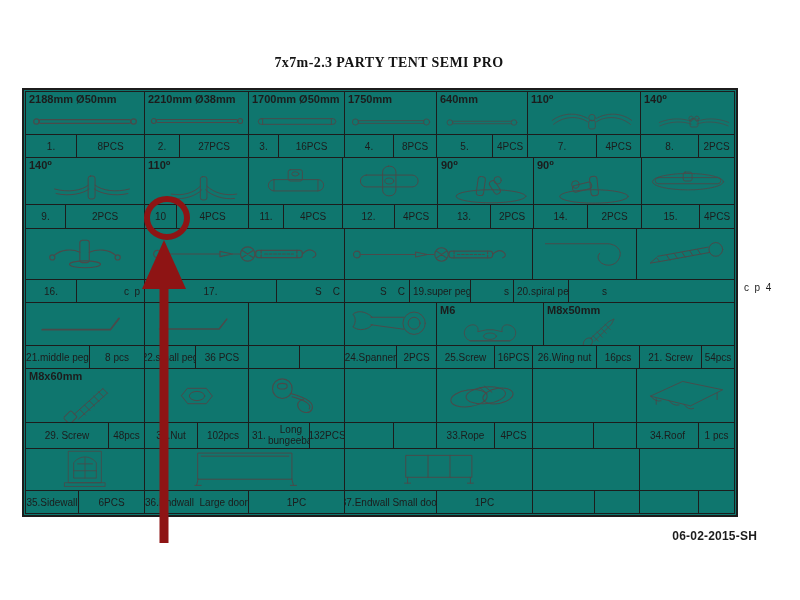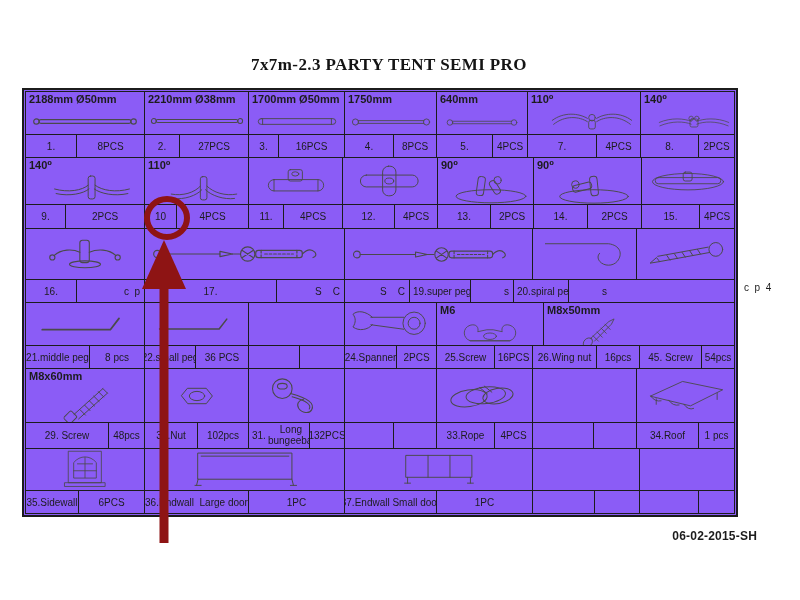--- a/index.html
+++ b/index.html
@@ -1,27 +1,27 @@
 <!DOCTYPE html>
 <html><head>
 <meta charset="utf-8">
 <style>
   * { box-sizing: border-box; margin: 0; padding: 0; }
   html,body { width:800px; height:600px; overflow:hidden; background:#ffffff; }
   .page { position:relative; width:800px; height:600px; background:#fff;
           font-family:"Liberation Sans","DejaVu Sans",sans-serif; color:#1c1c1c; }
   .title { position:absolute; top:55px; left:0; width:778px; text-align:center;
-           font-family:"Liberation Serif","DejaVu Serif",serif; font-size:17px;
+           font-family:"Liberation Serif","DejaVu Serif",serif; font-size:14px;
            font-weight:bold; letter-spacing:.4px; color:#141414; }
   .revision { position:absolute; top:529px; right:43px; font-size:12px; font-weight:bold;
               letter-spacing:.2px; color:#1c1c1c; }
   .overflow-text { position:absolute; left:744px; top:282px; font-size:10px;
                    white-space:pre; color:#1c1c1c; }
   .tbl { position:absolute; left:22px; top:88px; width:716px;
-         border:2px solid #1c1c1c; padding:1px; background:#8b5cf6; }
+         border:2px solid #1c1c1c; padding:1px; background:#0f766e; }
   .tbl-in { border:1px solid #1c1c1c; }
   .prow { display:flex; border-bottom:1px solid #1c1c1c; }
   .prow.last { border-bottom:none; }
   .cell { position:relative; border-right:1px solid #1c1c1c; overflow:hidden;
           display:flex; align-items:center; justify-content:center; }
   .cell.lastc { border-right:none; }
   .dim { position:absolute; top:1px; left:3px; font-size:11px; font-weight:bold;
          white-space:pre; z-index:2; }
   .lab { font-size:10px; white-space:pre; }
   .lab.rt { justify-content:flex-end; padding-right:4px; }
@@ -411,21 +411,21 @@
       <div class="cell lab" style="width:51px">22.small peg</div>
       <div class="cell lab" style="width:53px">36 PCS</div>
       <div class="cell lab" style="width:51px"></div>
       <div class="cell lab" style="width:45px"></div>
       <div class="cell lab" style="width:52px">24.Spanner</div>
       <div class="cell lab" style="width:40px">2PCS</div>
       <div class="cell lab" style="width:58px">25.Screw</div>
       <div class="cell lab" style="width:38px">16PCS</div>
       <div class="cell lab" style="width:64px">26.Wing nut</div>
       <div class="cell lab" style="width:43px">16pcs</div>
-      <div class="cell lab" style="width:62px">45. Screw</div>
+      <div class="cell lab" style="width:62px">21. Screw</div>
       <div class="cell lab lastc" style="width:32px">54pcs</div>
     </div>
 
     <div class="prow" style="height:54px">
       <div class="cell pic hd" style="width:119px">
             <span class="dim">M8x60mm</span>
             <svg class="part" viewBox="0 0 70 58" width="56" height="44" style="margin-top:6px;margin-left:10px">
               <use href="#s-bolt"></use>
             </svg>
           </div>

